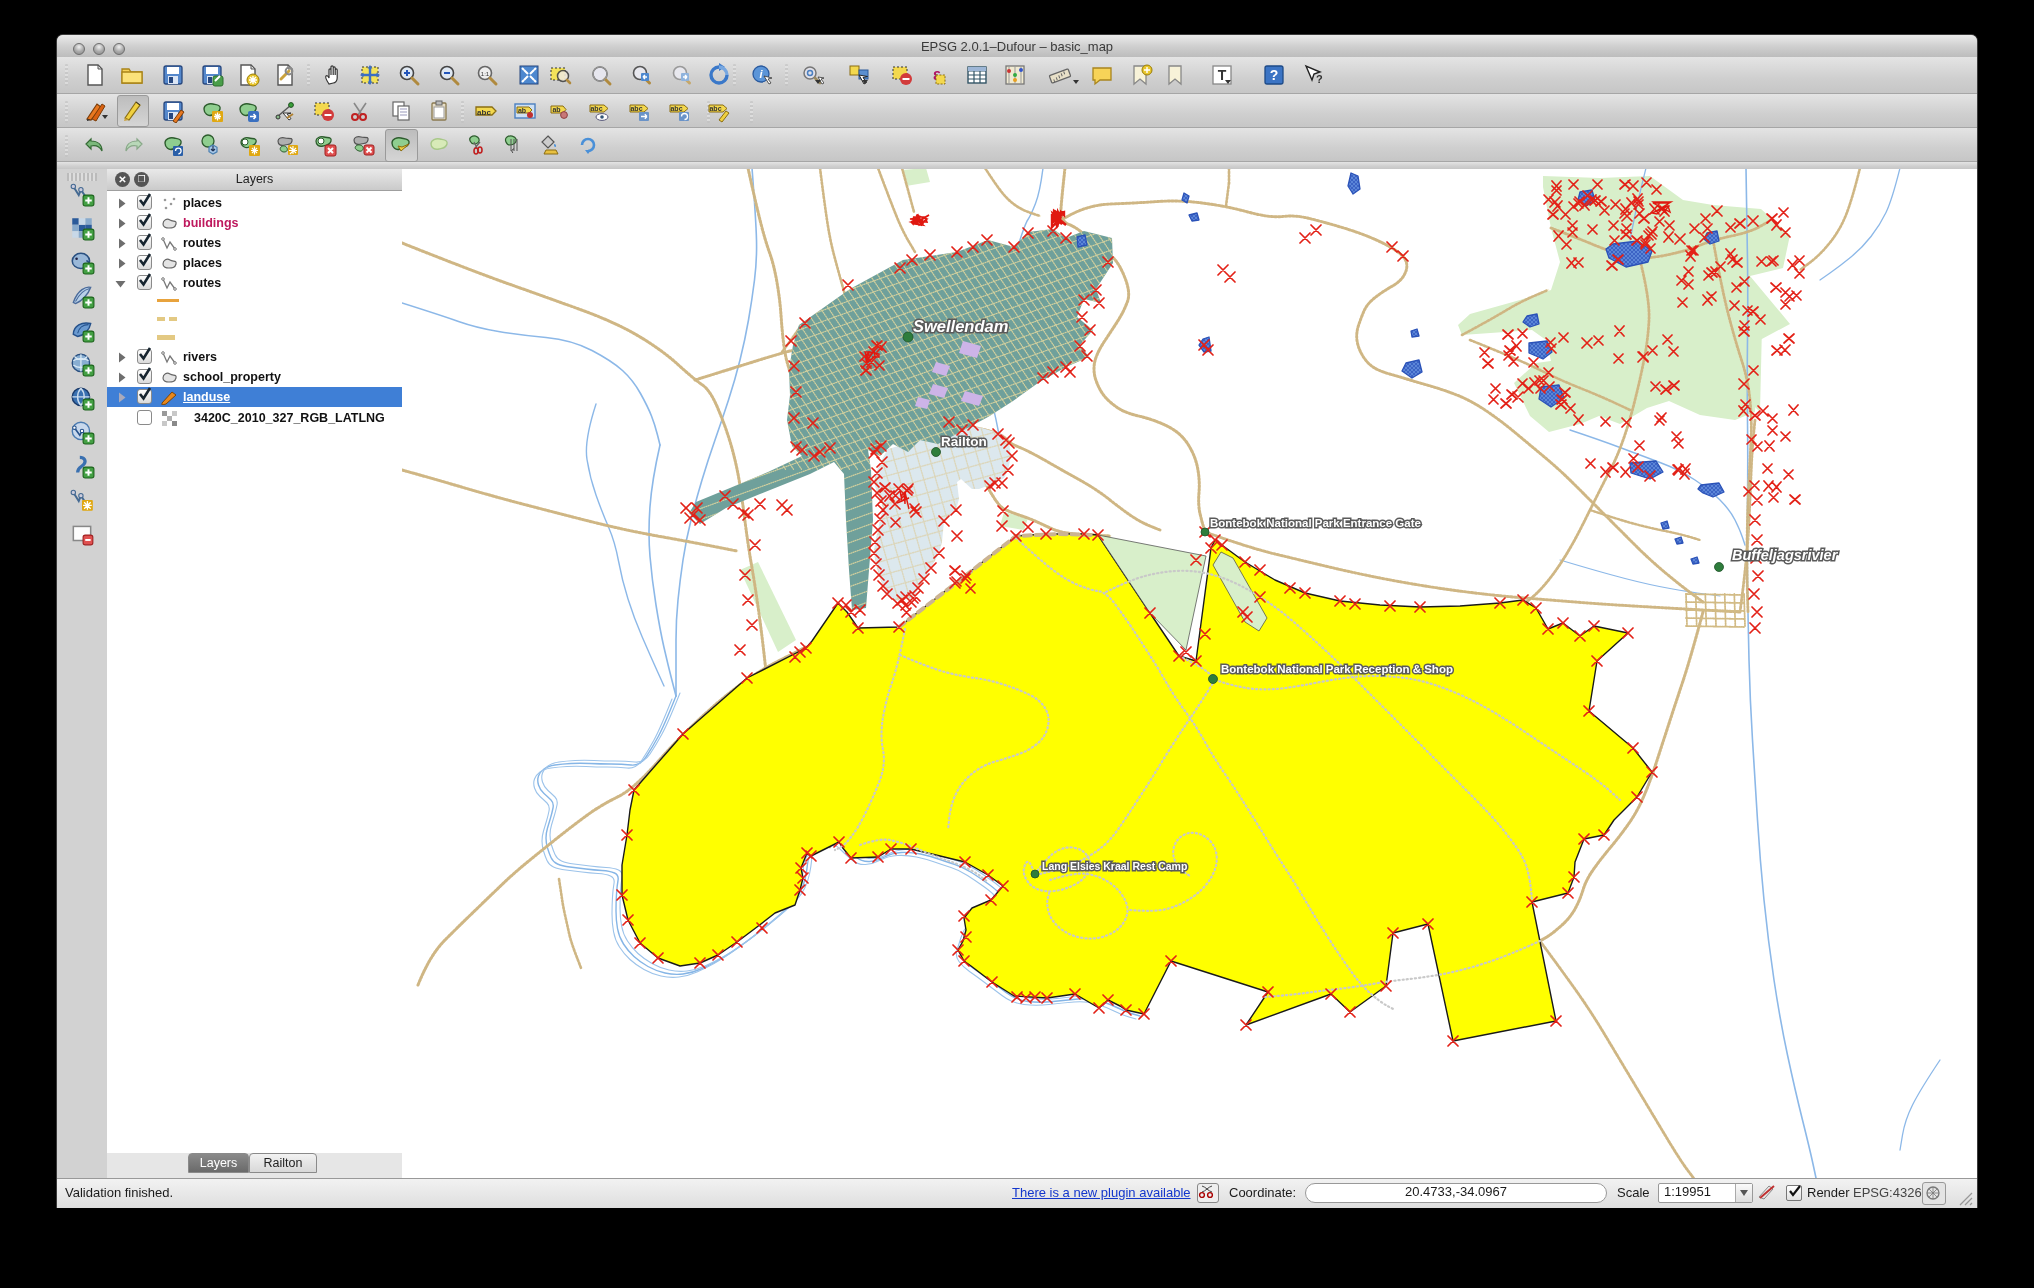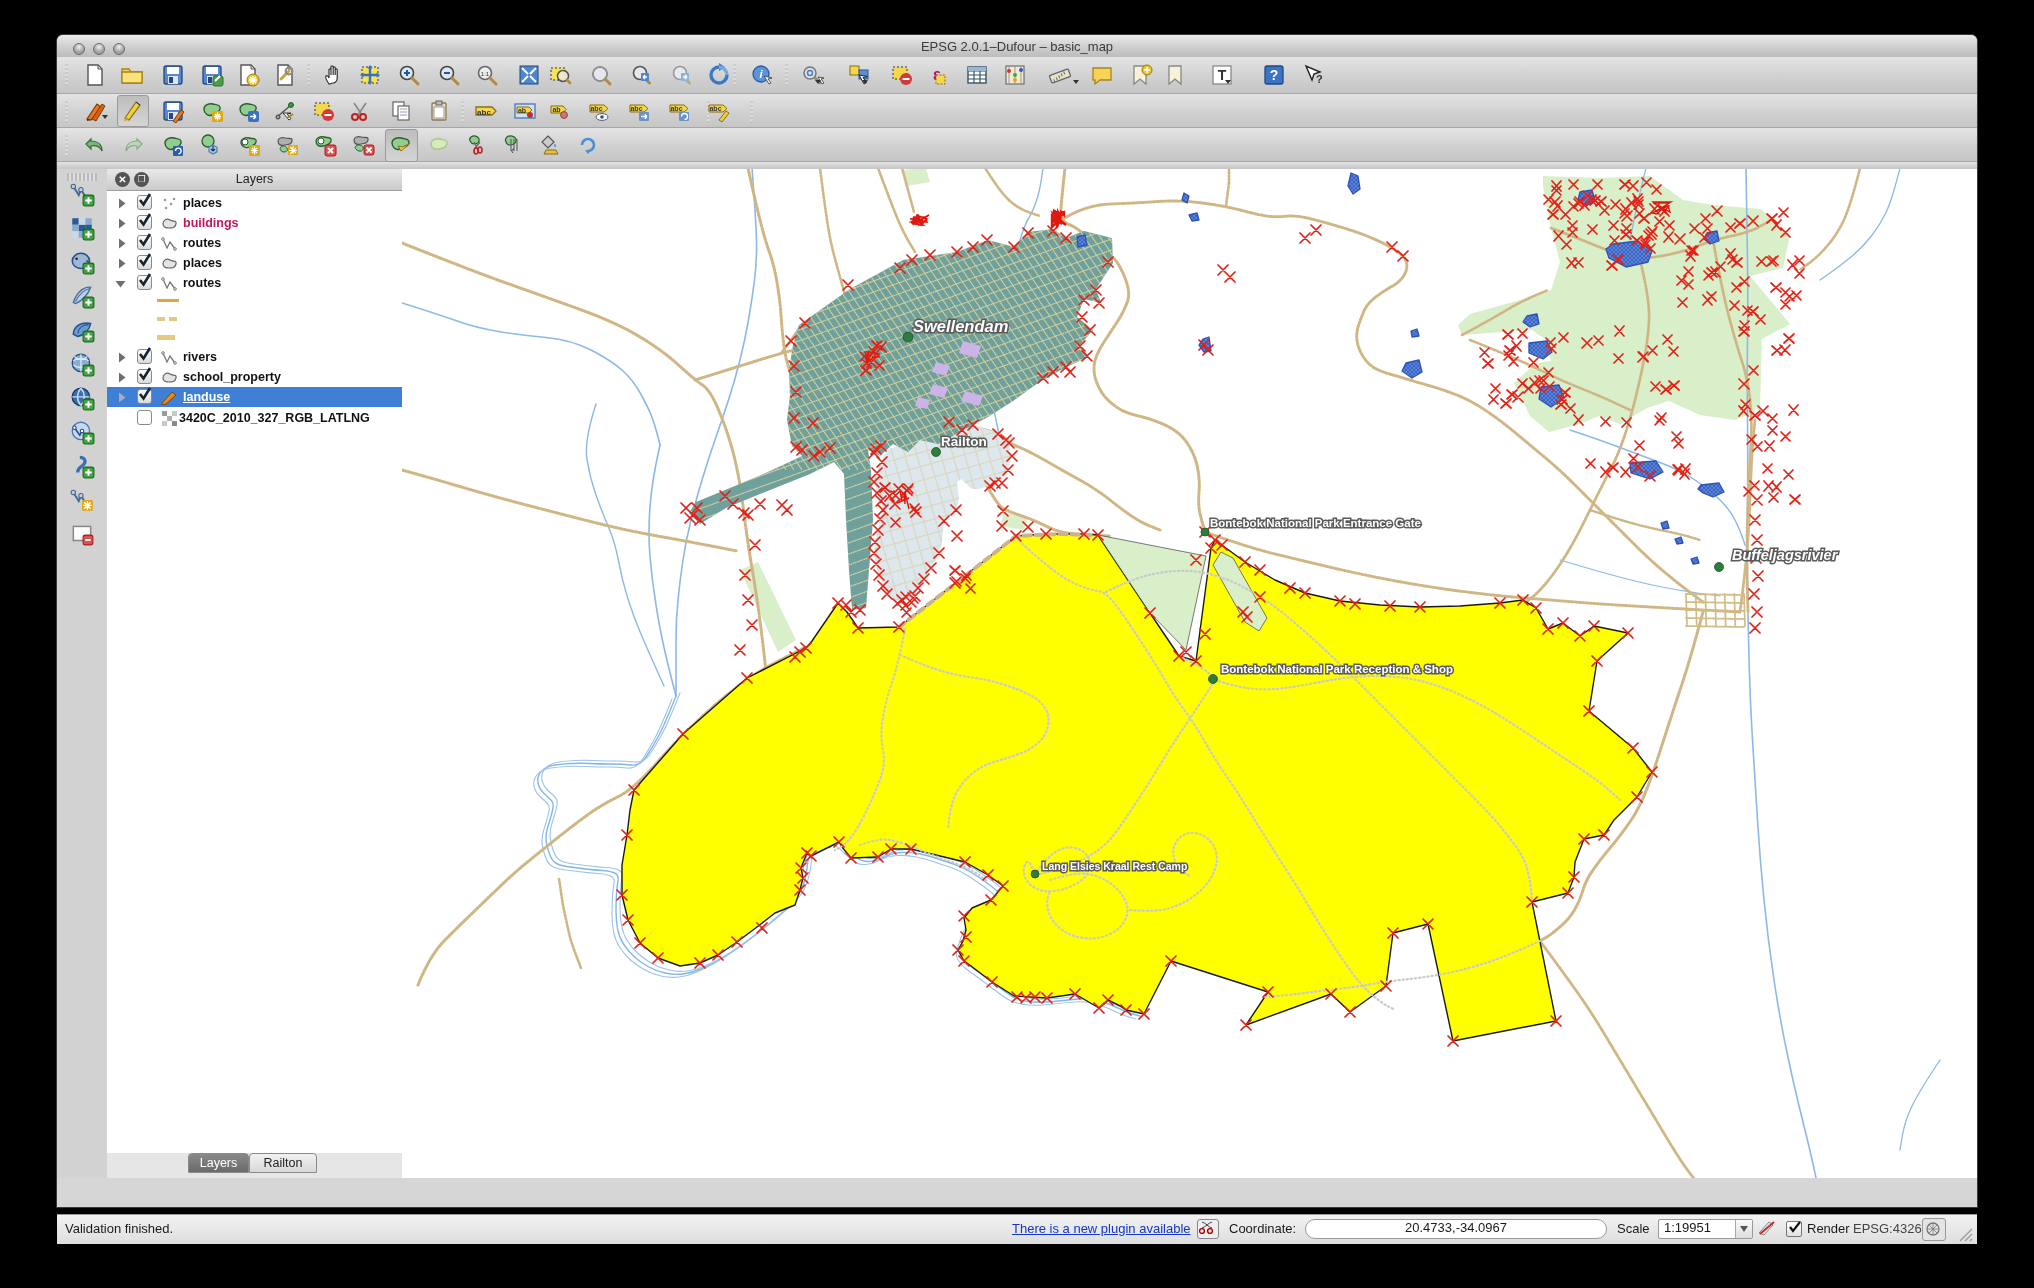--- a/index.html
+++ b/index.html
@@ -15,21 +15,21 @@
 #tb3{top:93px;height:33px;border-bottom:1px solid #a6a6a6;}
 #tbgap{top:127px;height:7px;}
 #dock{position:absolute;left:0;top:134px;width:50px;height:1009px;background:#d2d2d2;border-right:1px solid #b0b0b0;}
 #panel{position:absolute;left:50px;top:134px;width:295px;height:1009px;background:#e6e6e6;border-right:2px solid #aaa;}
 #phead{position:absolute;left:0;top:0;width:100%;height:21px;background:linear-gradient(#e9e9e9,#cacaca);border-bottom:1px solid #9f9f9f;}
 #ptitle{position:absolute;width:100%;text-align:center;top:3px;font-size:12.5px;color:#222;}
 #ptree{position:absolute;left:0;top:22px;width:100%;height:962px;background:#ffffff;}
 .tchk{position:absolute;left:28px;top:2px;width:15px;height:15px;border:1px solid #8a8a8a;border-radius:3px;
 background:linear-gradient(#fdfdfd,#dadada);box-sizing:border-box;}
 #statusbar{position:absolute;left:0;top:1143px;width:100%;height:29px;background:linear-gradient(#f2f2f2,#dedede);
-border-top:1px solid #999;font-size:13px;color:#1a1a1a;margin-top:36px;}
+border-top:1px solid #999;font-size:13px;color:#1a1a1a;}
 .sv{position:absolute;top:6px;}
 #canvasarea{position:absolute;left:345px;top:134px;width:1575px;height:1009px;background:#fff;
 border-top:1px solid #9a9a9a;box-sizing:border-box;}
 #tabs{position:absolute;left:0px;top:984px;width:295px;height:25px;}
 .tab{position:absolute;top:0;height:20px;font-size:12.5px;text-align:center;border:1px solid #8a8a8a;
 border-radius:4px 4px 0 0;box-sizing:border-box;padding-top:2px;}
 svg{display:block}
 </style></head><body>
 <div id="win">
     <div id="titlebar">
@@ -584,21 +584,21 @@
           </svg>
           <div style="position:absolute;left:76px;top:199px;font-size:12.5px;font-weight:bold;color:#fff;text-decoration:underline;">landuse</div>
           <div class="tchk" style="top:219px;left:30px;background:#fff"></div>
           <svg style="position:absolute;left:54px;top:220px" width="17" height="15" viewBox="0 0 17 15">
             <rect x="1" y="0" width="5" height="5" fill="#9a9a9a"></rect>
             <rect x="11" y="0" width="5" height="5" fill="#c8c8c8"></rect>
             <rect x="6" y="5" width="5" height="5" fill="#b0b0b0"></rect>
             <rect x="1" y="10" width="5" height="5" fill="#c8c8c8"></rect>
             <rect x="11" y="10" width="5" height="5" fill="#8a8a8a"></rect>
           </svg>
-          <div style="position:absolute;left:72px;top:220px;font-size:12.5px;font-weight:bold;color:#111">3420C_2010_327_RGB_LATLNG</div>
+          <div style="position:absolute;left:87px;top:220px;font-size:12.5px;font-weight:bold;color:#111">3420C_2010_327_RGB_LATLNG</div>
         </div>
       </div>
       <div id="tabs">
         <div class="tab" style="left:81px;width:61px;background:linear-gradient(#8a8a8a,#6a6a6a);color:#fff">Layers</div>
         <div class="tab" style="left:142px;width:68px;background:linear-gradient(#f2f2f2,#d8d8d8);color:#222">Railton</div>
       </div>
     </div>
     <div id="canvasarea"></div>
     <div id="statusbar">
       <div class="sv" style="left:8px">Validation finished.</div>

